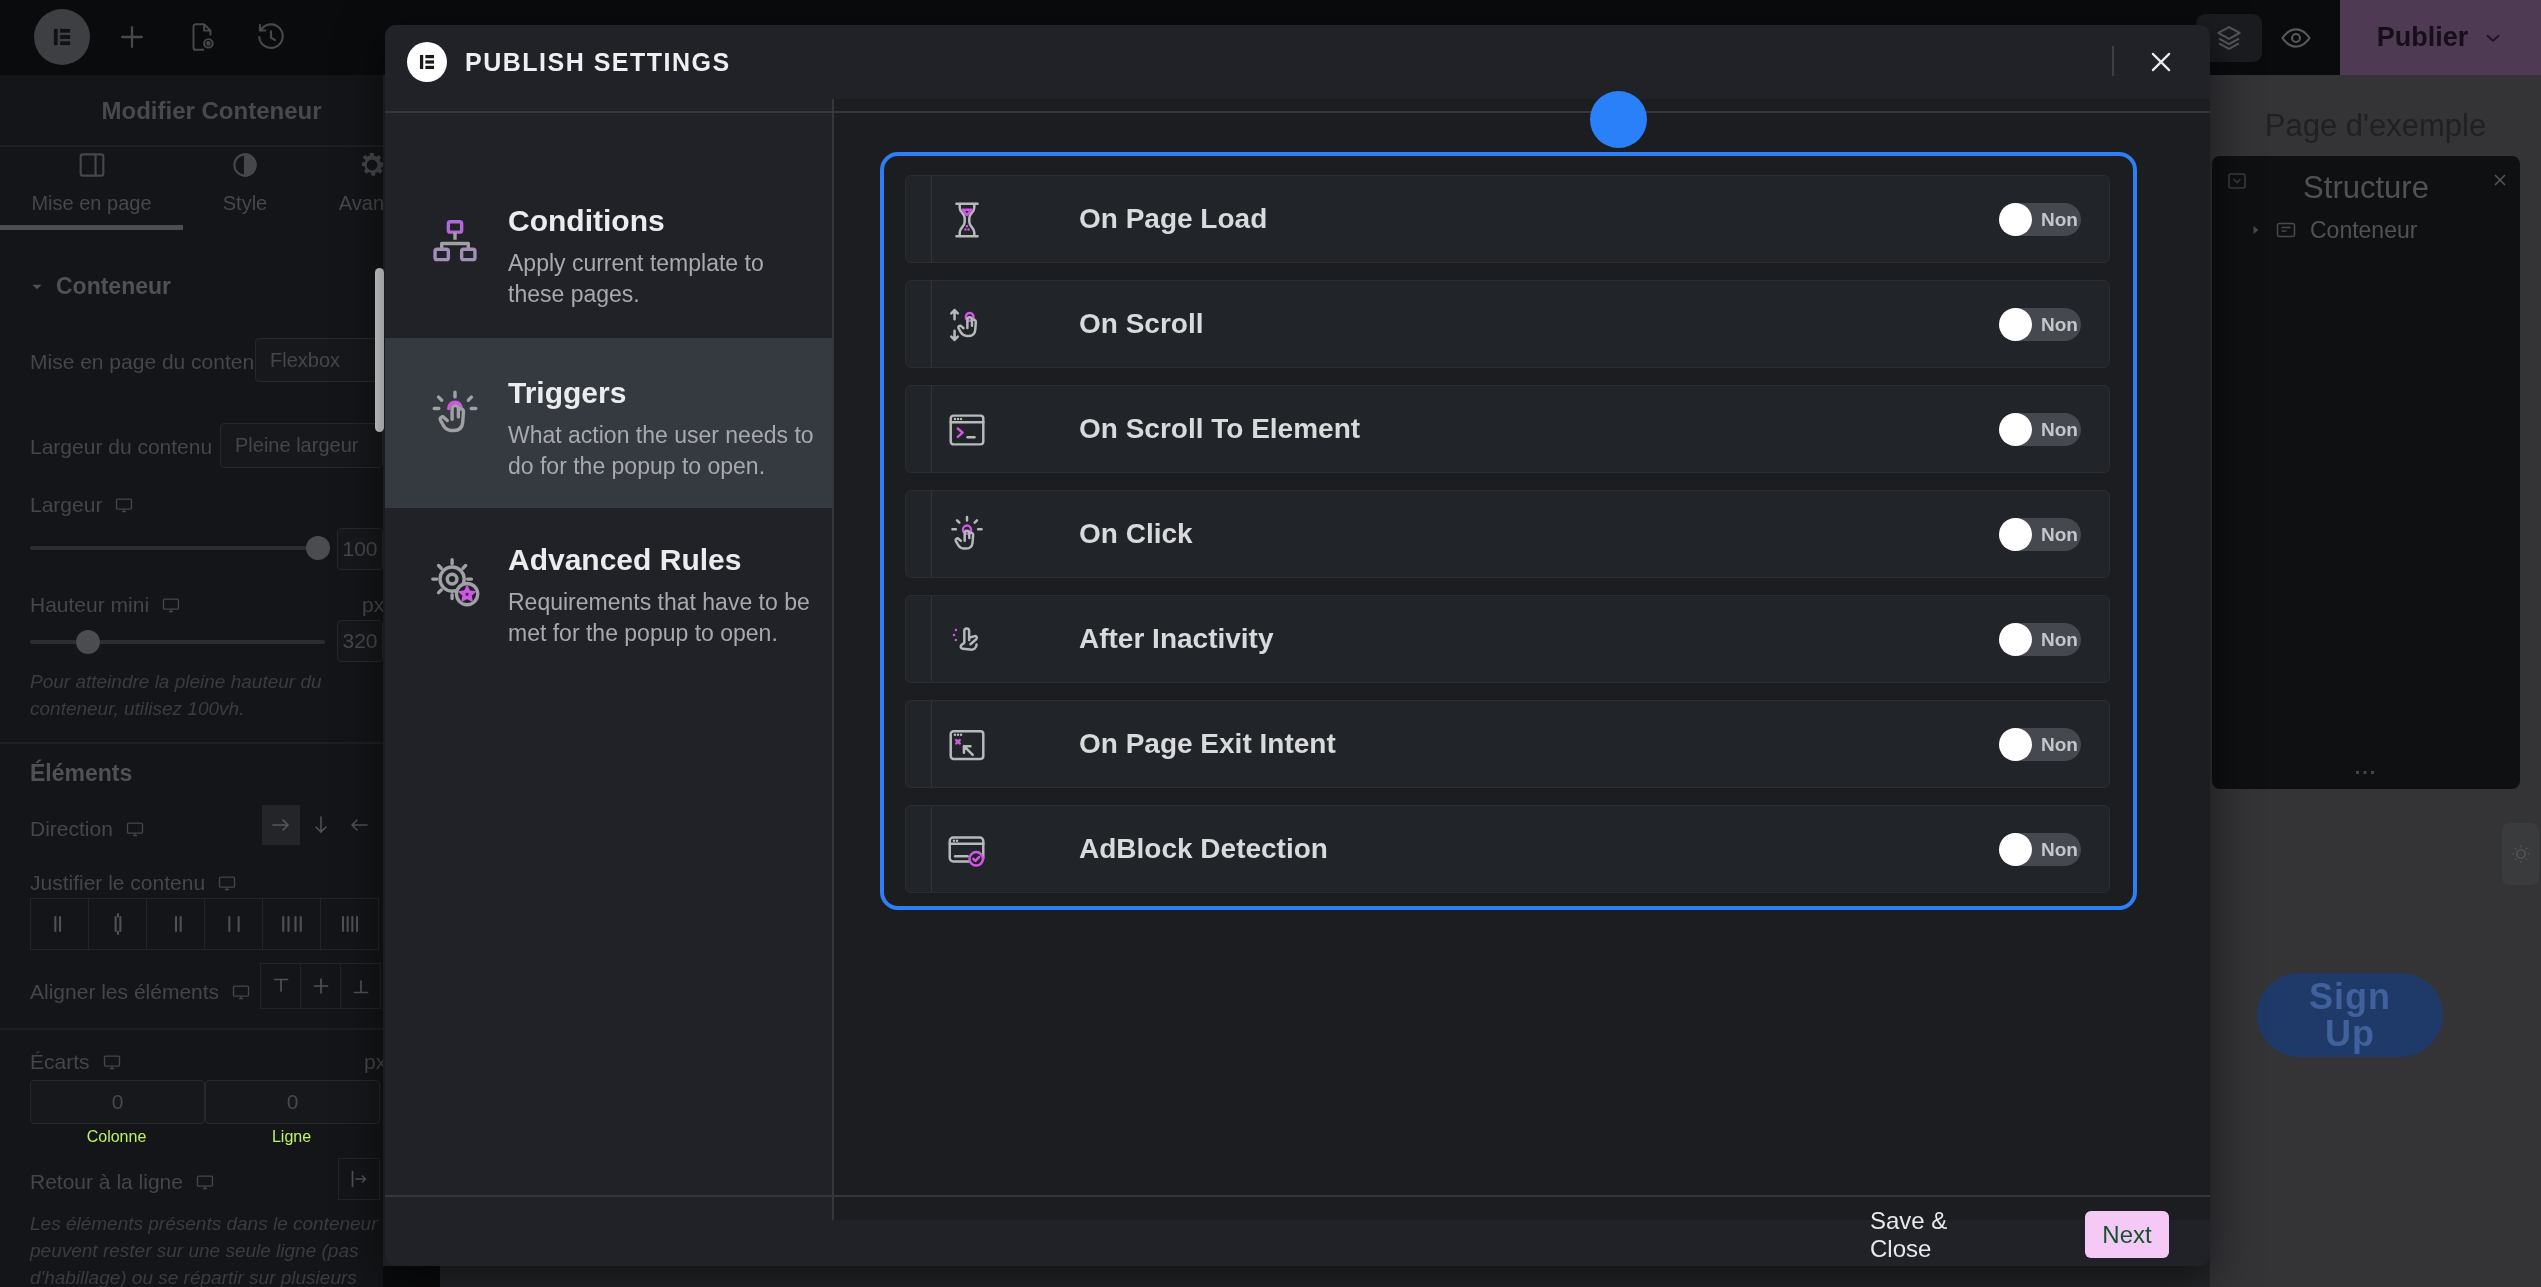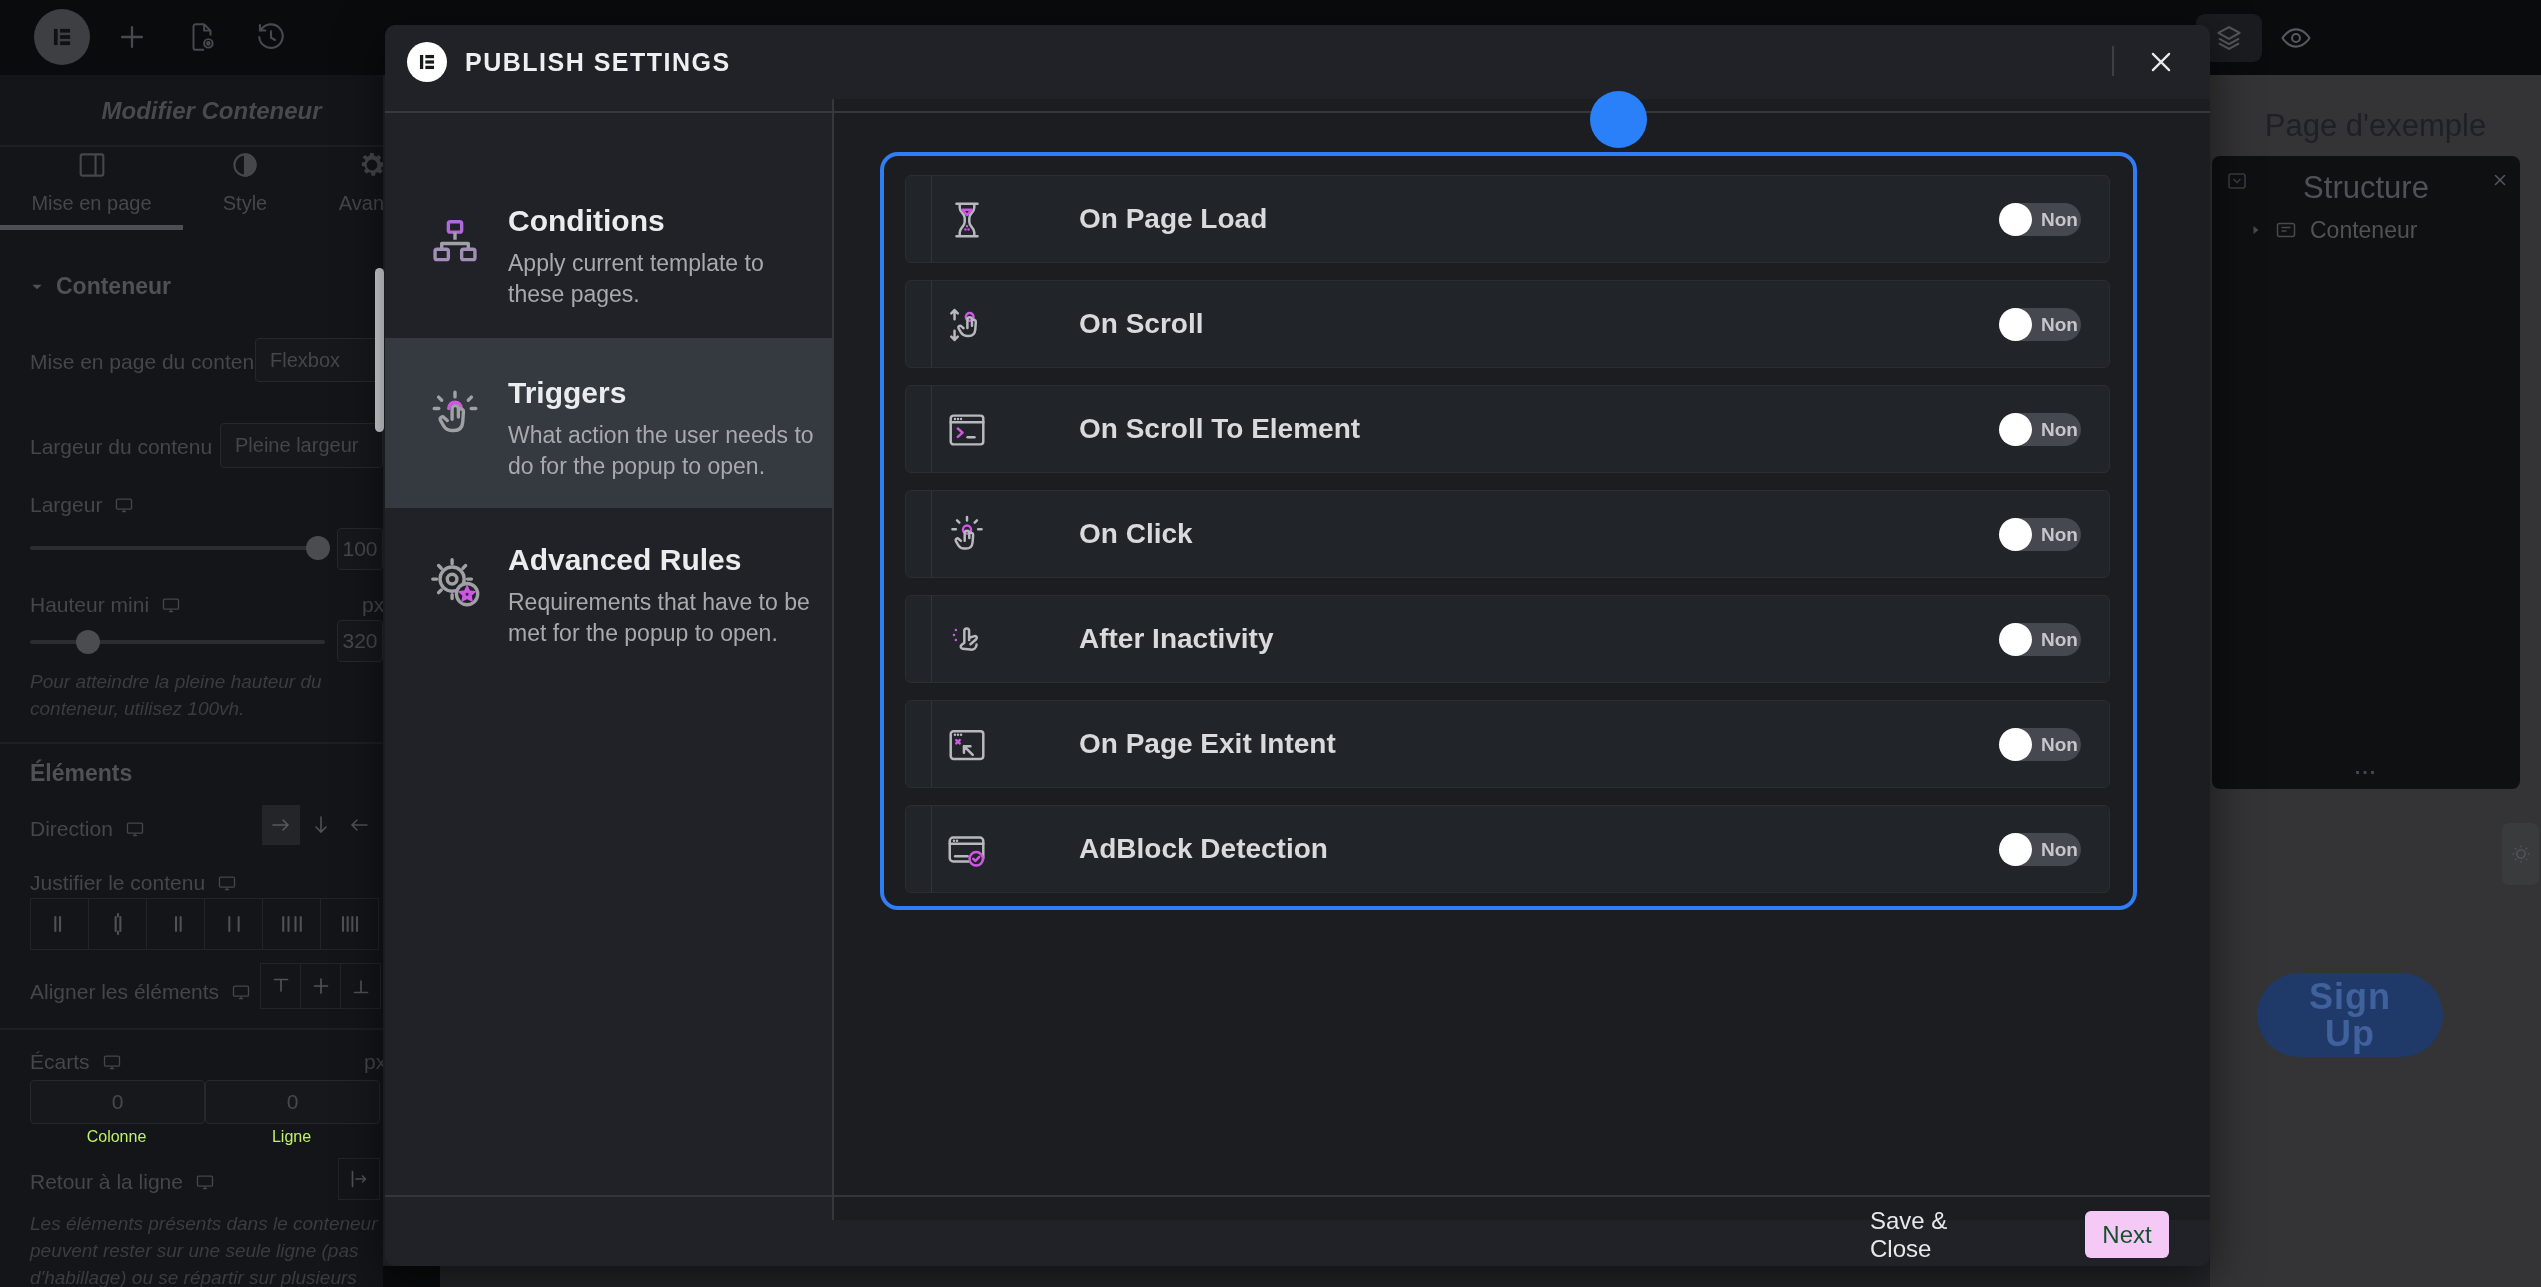--- a/index.html
+++ b/index.html
@@ -12,21 +12,21 @@
   #topbar{left:0;top:0;width:2541px;height:75px;background:#0a0b0d;}
   .tb-logo{left:34px;top:9px;width:56px;height:56px;border-radius:50%;background:#3d3f42;}
   .tb-ic{color:#47494c;}
   #layers-box{left:2196px;top:14px;width:66px;height:48px;border-radius:9px;background:#1b1c1f;color:#56585b;}
   #eye-wrap{left:2272px;top:14px;width:48px;height:48px;color:#56585b;}
   #publish-btn{left:2340px;top:0;width:201px;height:75px;background:#4e3b53;color:#160e19;
     display:flex;align-items:center;justify-content:center;gap:14px;font-size:27px;font-weight:bold;}
 
   
   #left-panel{left:0;top:75px;width:383px;height:1212px;background:#141518;overflow:hidden;color:#46484c;}
-  .lp-title{left:0;top:22px;width:383px;text-align:center;font-size:24px;font-weight:bold;color:#47494d;padding-left:40px;box-sizing:border-box;font-style:italic;}
+  .lp-title{left:0;top:22px;width:383px;text-align:center;font-size:24px;font-weight:bold;color:#47494d;padding-left:40px;box-sizing:border-box;}
   .lp-divider{background:#1d1f22;height:2px;}
   .lp-tab{top:73px;height:80px;display:flex;flex-direction:column;align-items:center;gap:10px;font-size:20px;color:#45474b;}
   .lp-underline{left:0;top:150px;width:183px;height:5px;background:#4b4e52;}
   .lp-label{font-size:21px;color:#44464a;display:flex;align-items:center;gap:12px;}
   .lp-bold{font-weight:bold;color:#4f5155;font-size:23px;}
   .lp-select{background:#17181b;border:1px solid #26282a;border-radius:4px;color:#43464a;font-size:20px;
     display:flex;align-items:center;padding:0 14px;box-sizing:border-box;}
   .lp-note{font-style:italic;font-size:19px;line-height:27px;color:#3a3c40;}
   .lp-track{height:4px;background:#2b2d30;border-radius:2px;}
   .lp-knob{width:24px;height:24px;border-radius:50%;background:#4a4c50;}
@@ -136,20 +136,28 @@
         </span>
     </div>
     <div id="eye-wrap" class="abs ico">
       <span>
           <svg width="34" height="34" viewBox="0 0 24 24" fill="none" stroke="currentColor" stroke-width="1.5">
             <path d="M2.5 12S6 5.9 12 5.9 21.5 12 21.5 12 18 18.1 12 18.1 2.5 12 2.5 12z"></path>
             <circle cx="12" cy="12" r="2.8"></circle>
           </svg>
         </span>
     </div>
+    <div id="publish-btn" class="abs">
+      <span>Publier</span>
+      <span>
+          <svg width="22" height="22" viewBox="0 0 24 24" fill="none" stroke="#1d1420" stroke-width="2" stroke-linecap="round">
+            <path d="M6 9.5l6 5.5 6-5.5"></path>
+          </svg>
+        </span>
+    </div>
   </div>
 
   <div id="left-panel" class="abs">
     <div class="abs lp-title">Modifier Conteneur</div>
     <div class="abs lp-divider" style="left:0;top:70px;width:383px;"></div>
 
     <div class="abs lp-tab" style="left:0;width:183px;">
       <span>
           <svg width="34" height="34" viewBox="0 0 24 24" fill="none" stroke="currentColor" stroke-width="1.5">
             <rect x="4" y="4.5" width="16" height="15" rx="1.5"></rect>

